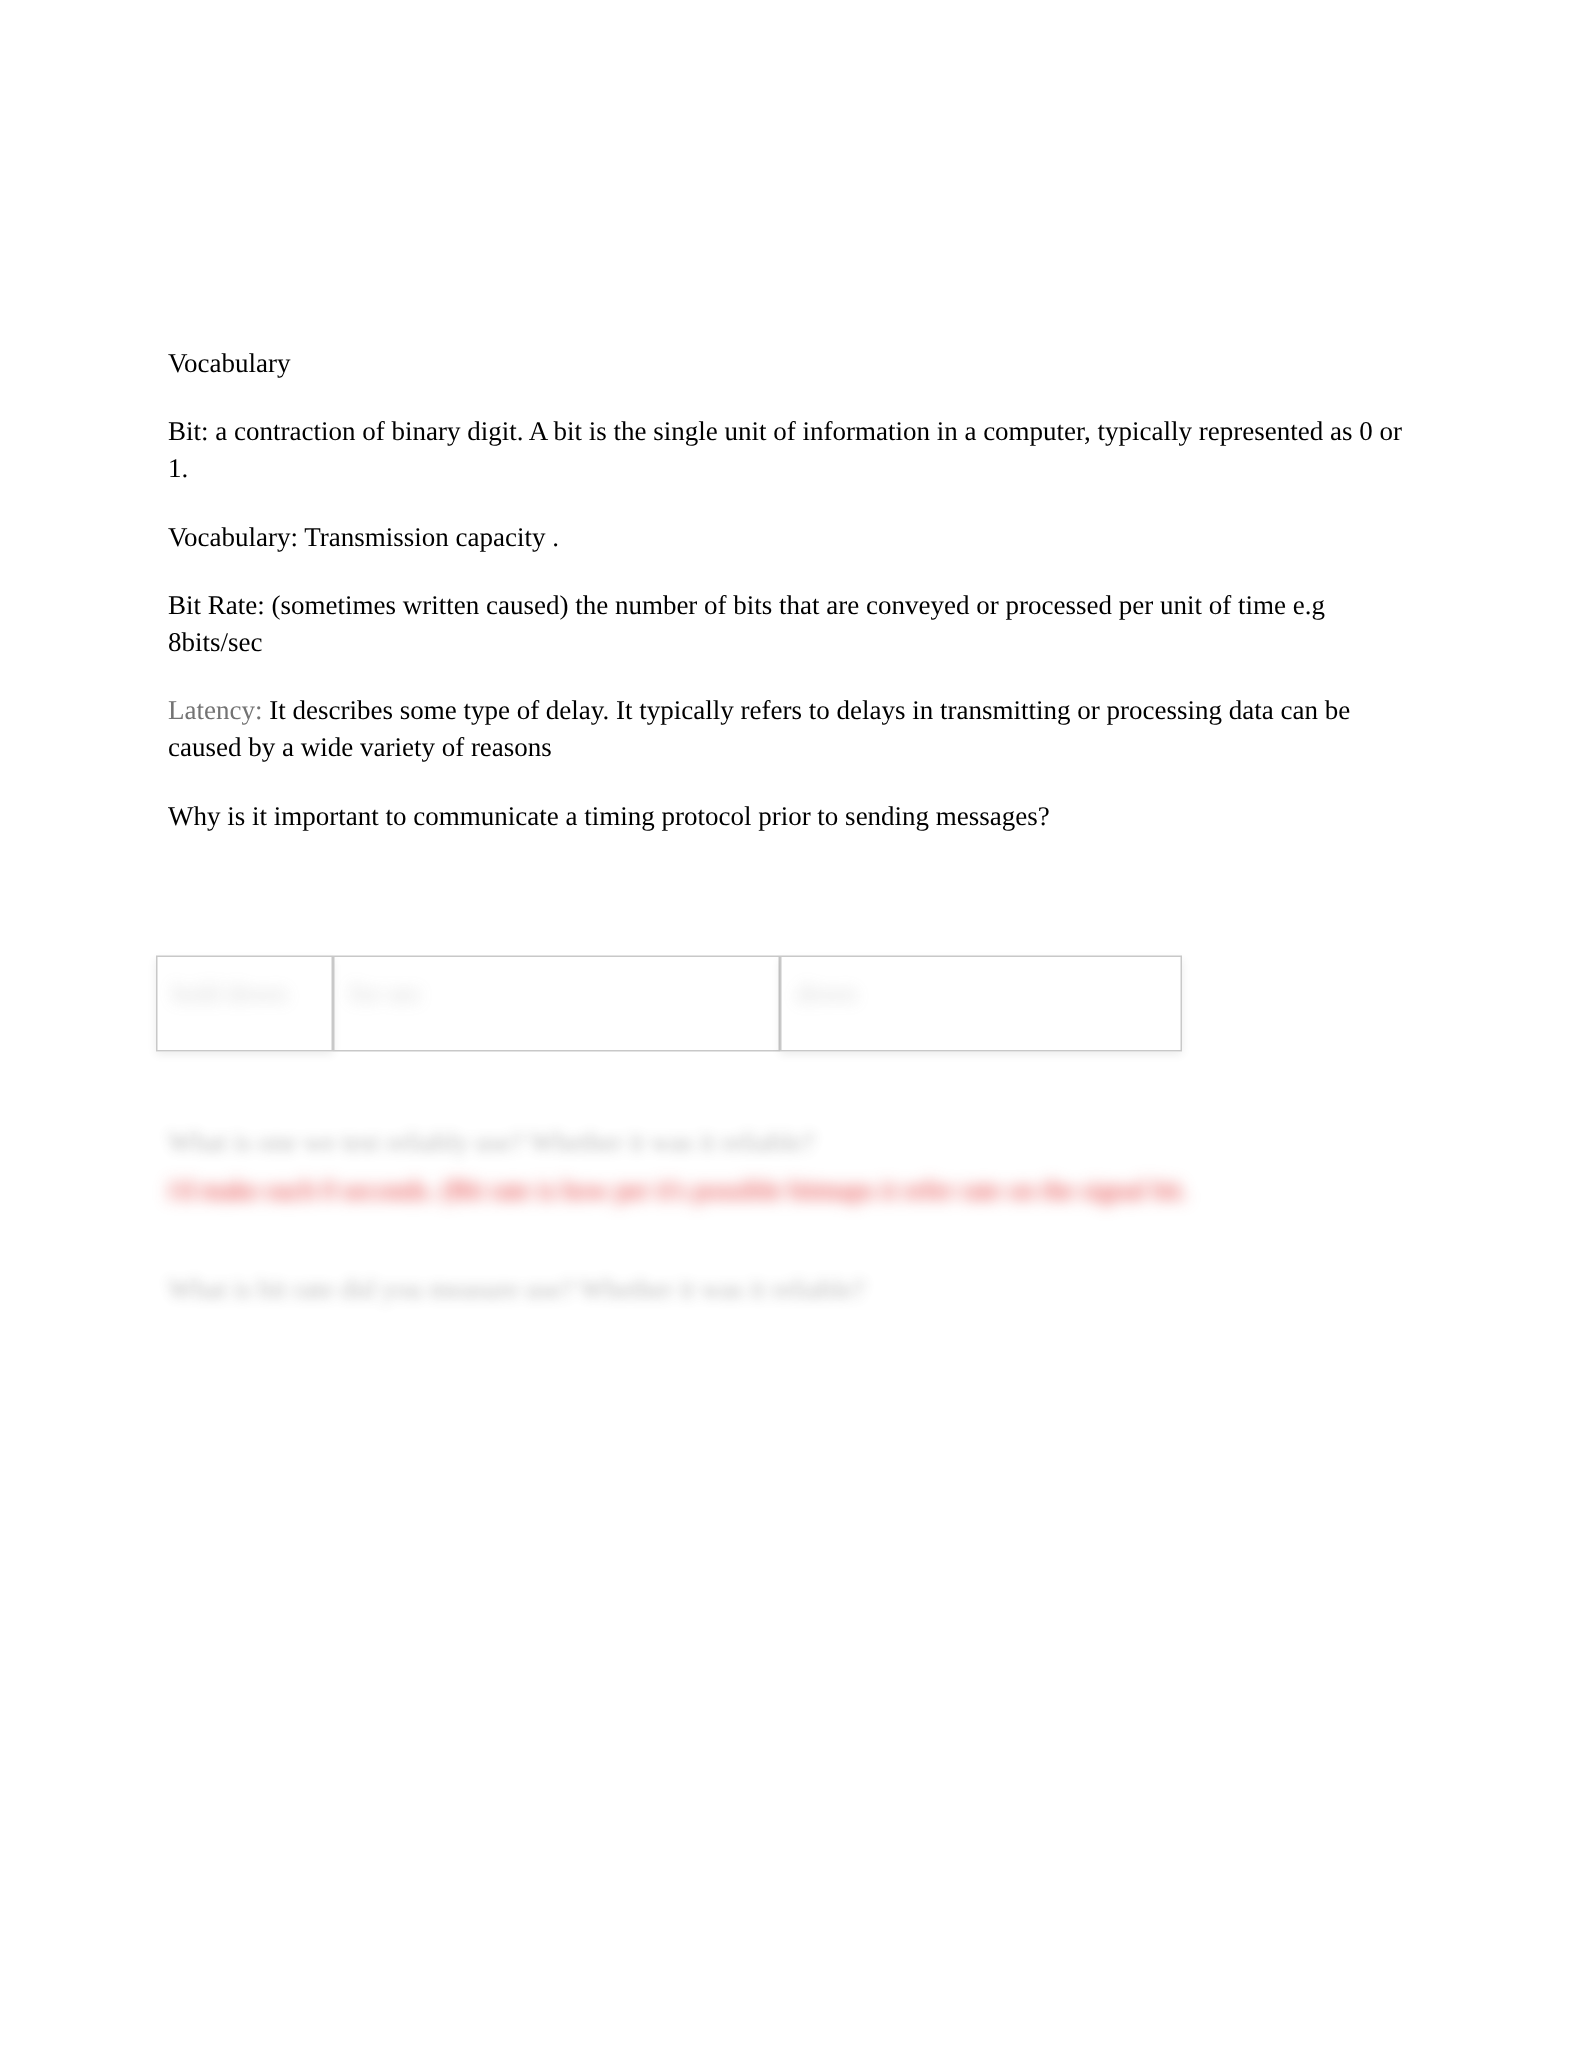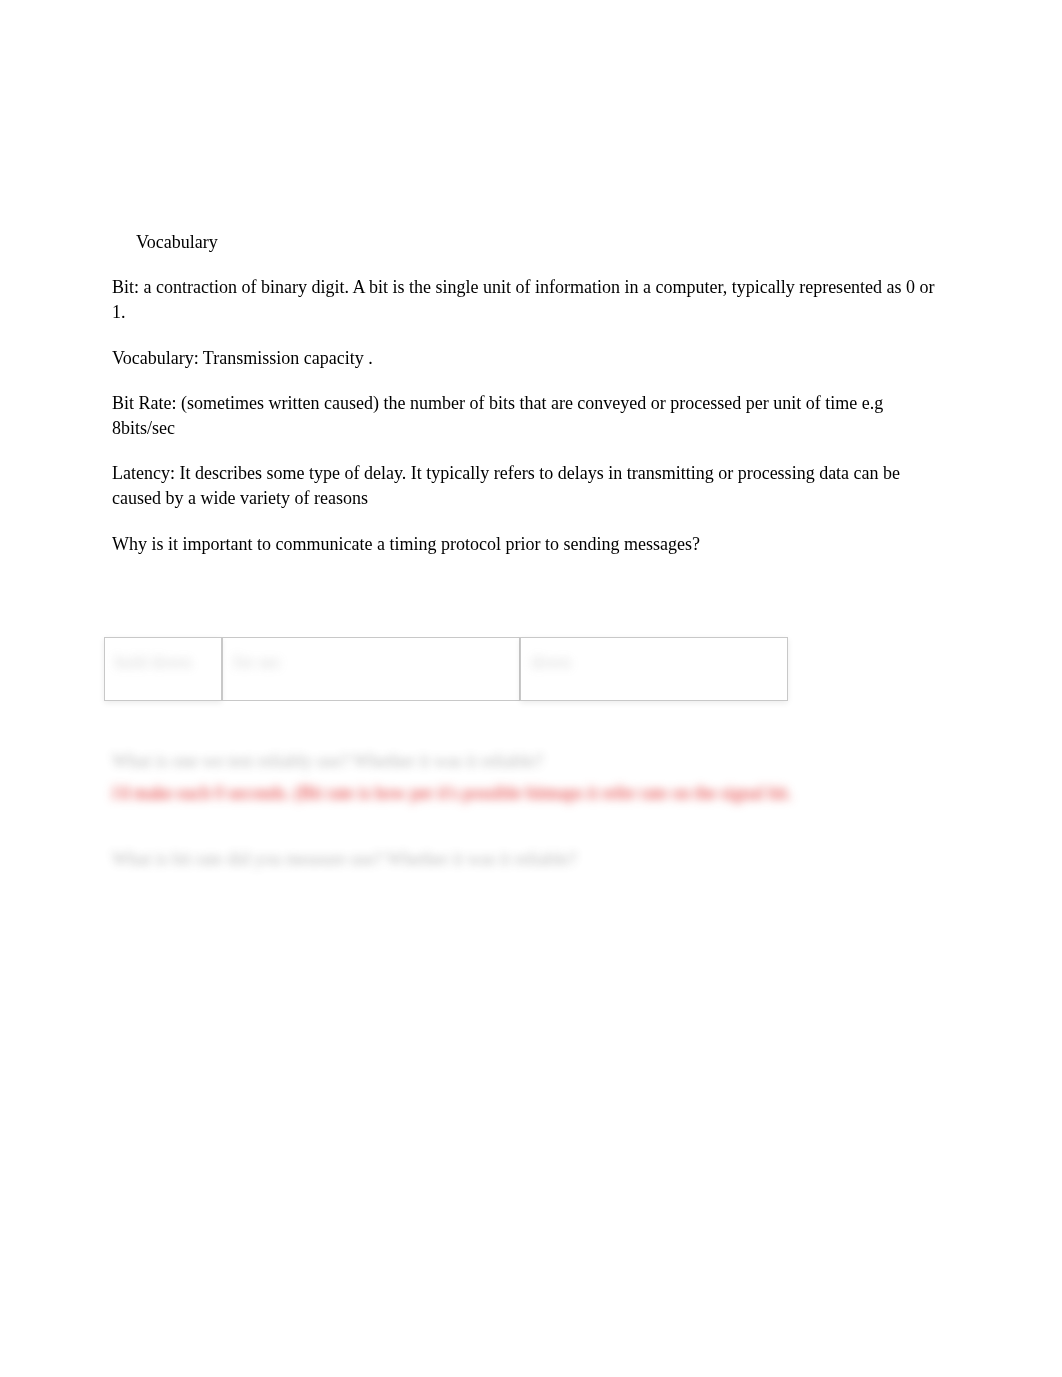--- a/index.html
+++ b/index.html
@@ -12,28 +12,27 @@
       height: 1377px;
       background: #ffffff;
       font-family: Georgia, 'Times New Roman', serif;
       font-size: 18px;
       line-height: 1.4;
       color: #000000;
       padding: 230px 115px 0 112px;
     }
     .heading {
       margin-bottom: 20px;
-      margin-left: 24px;
     }
     .para {
       margin-bottom: 20px;
       margin-top: 19px;
     }
     .latency-label {
-      color: #000000;
+      color: #737373;
     }
     .question {
       margin-bottom: 80px;
     }
     .table-wrap {
       display: flex;
       margin-bottom: 48px;
       margin-left: -8px;
       margin-right: -8px;
     }

